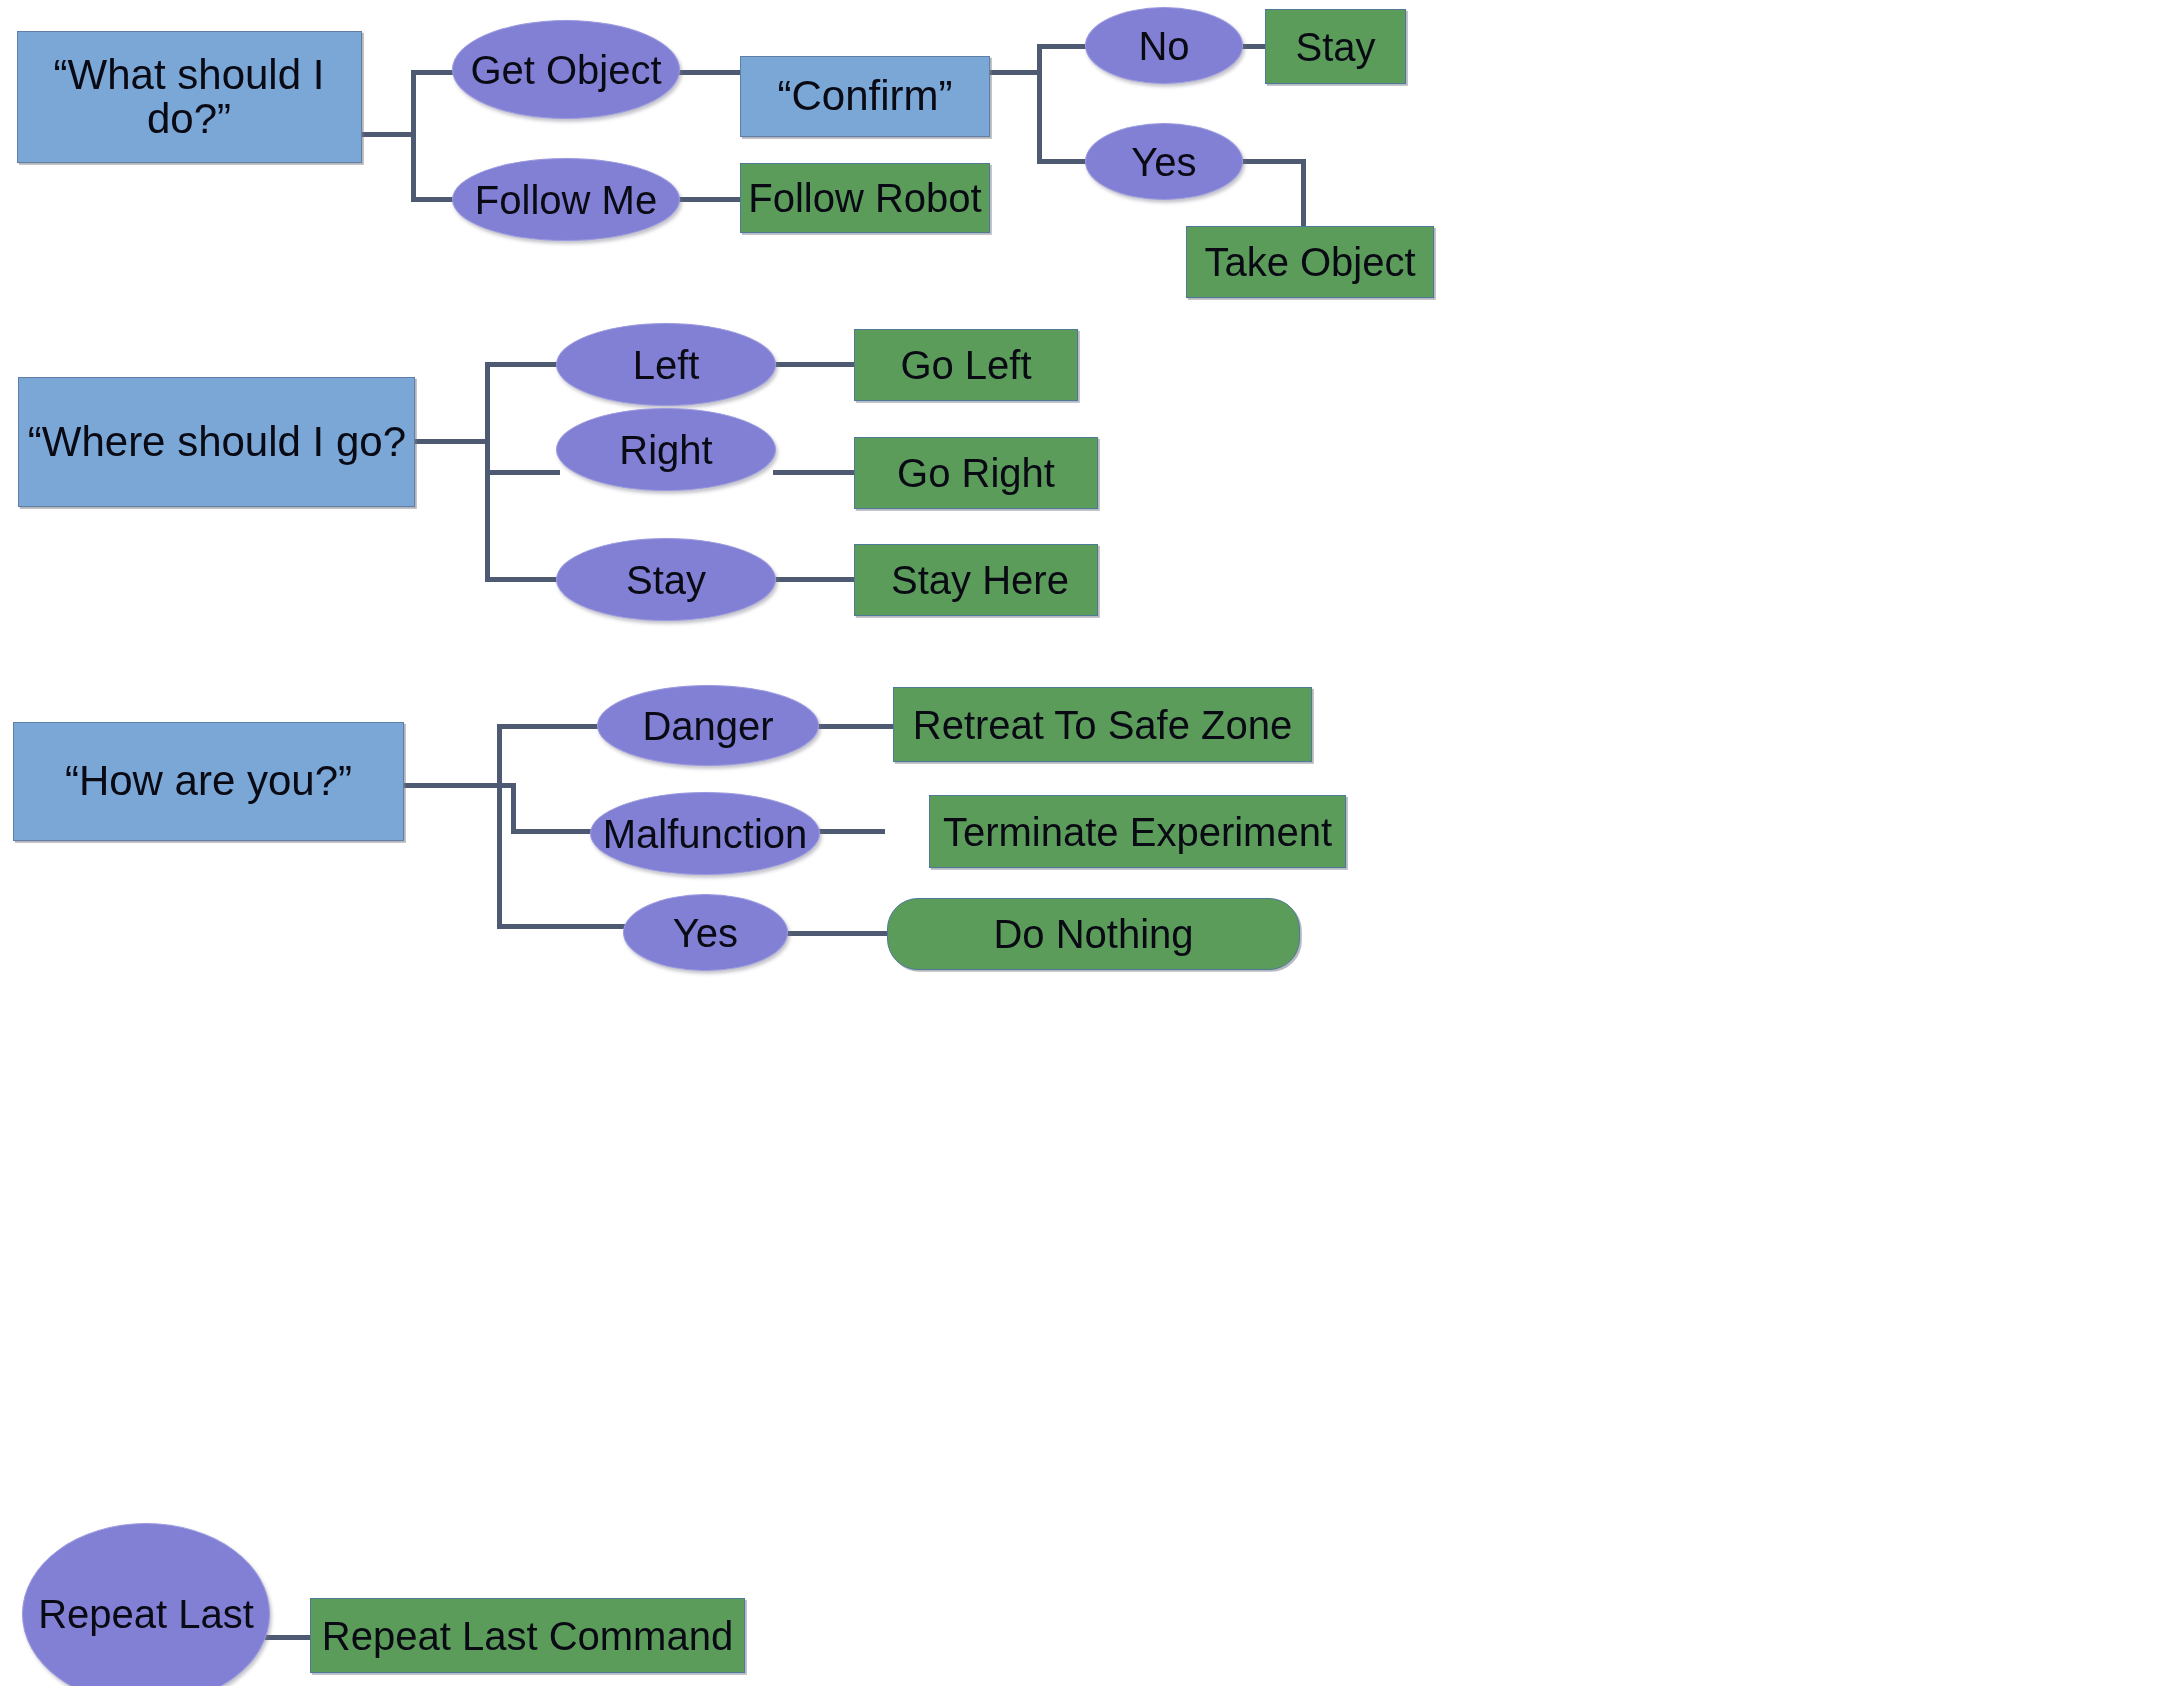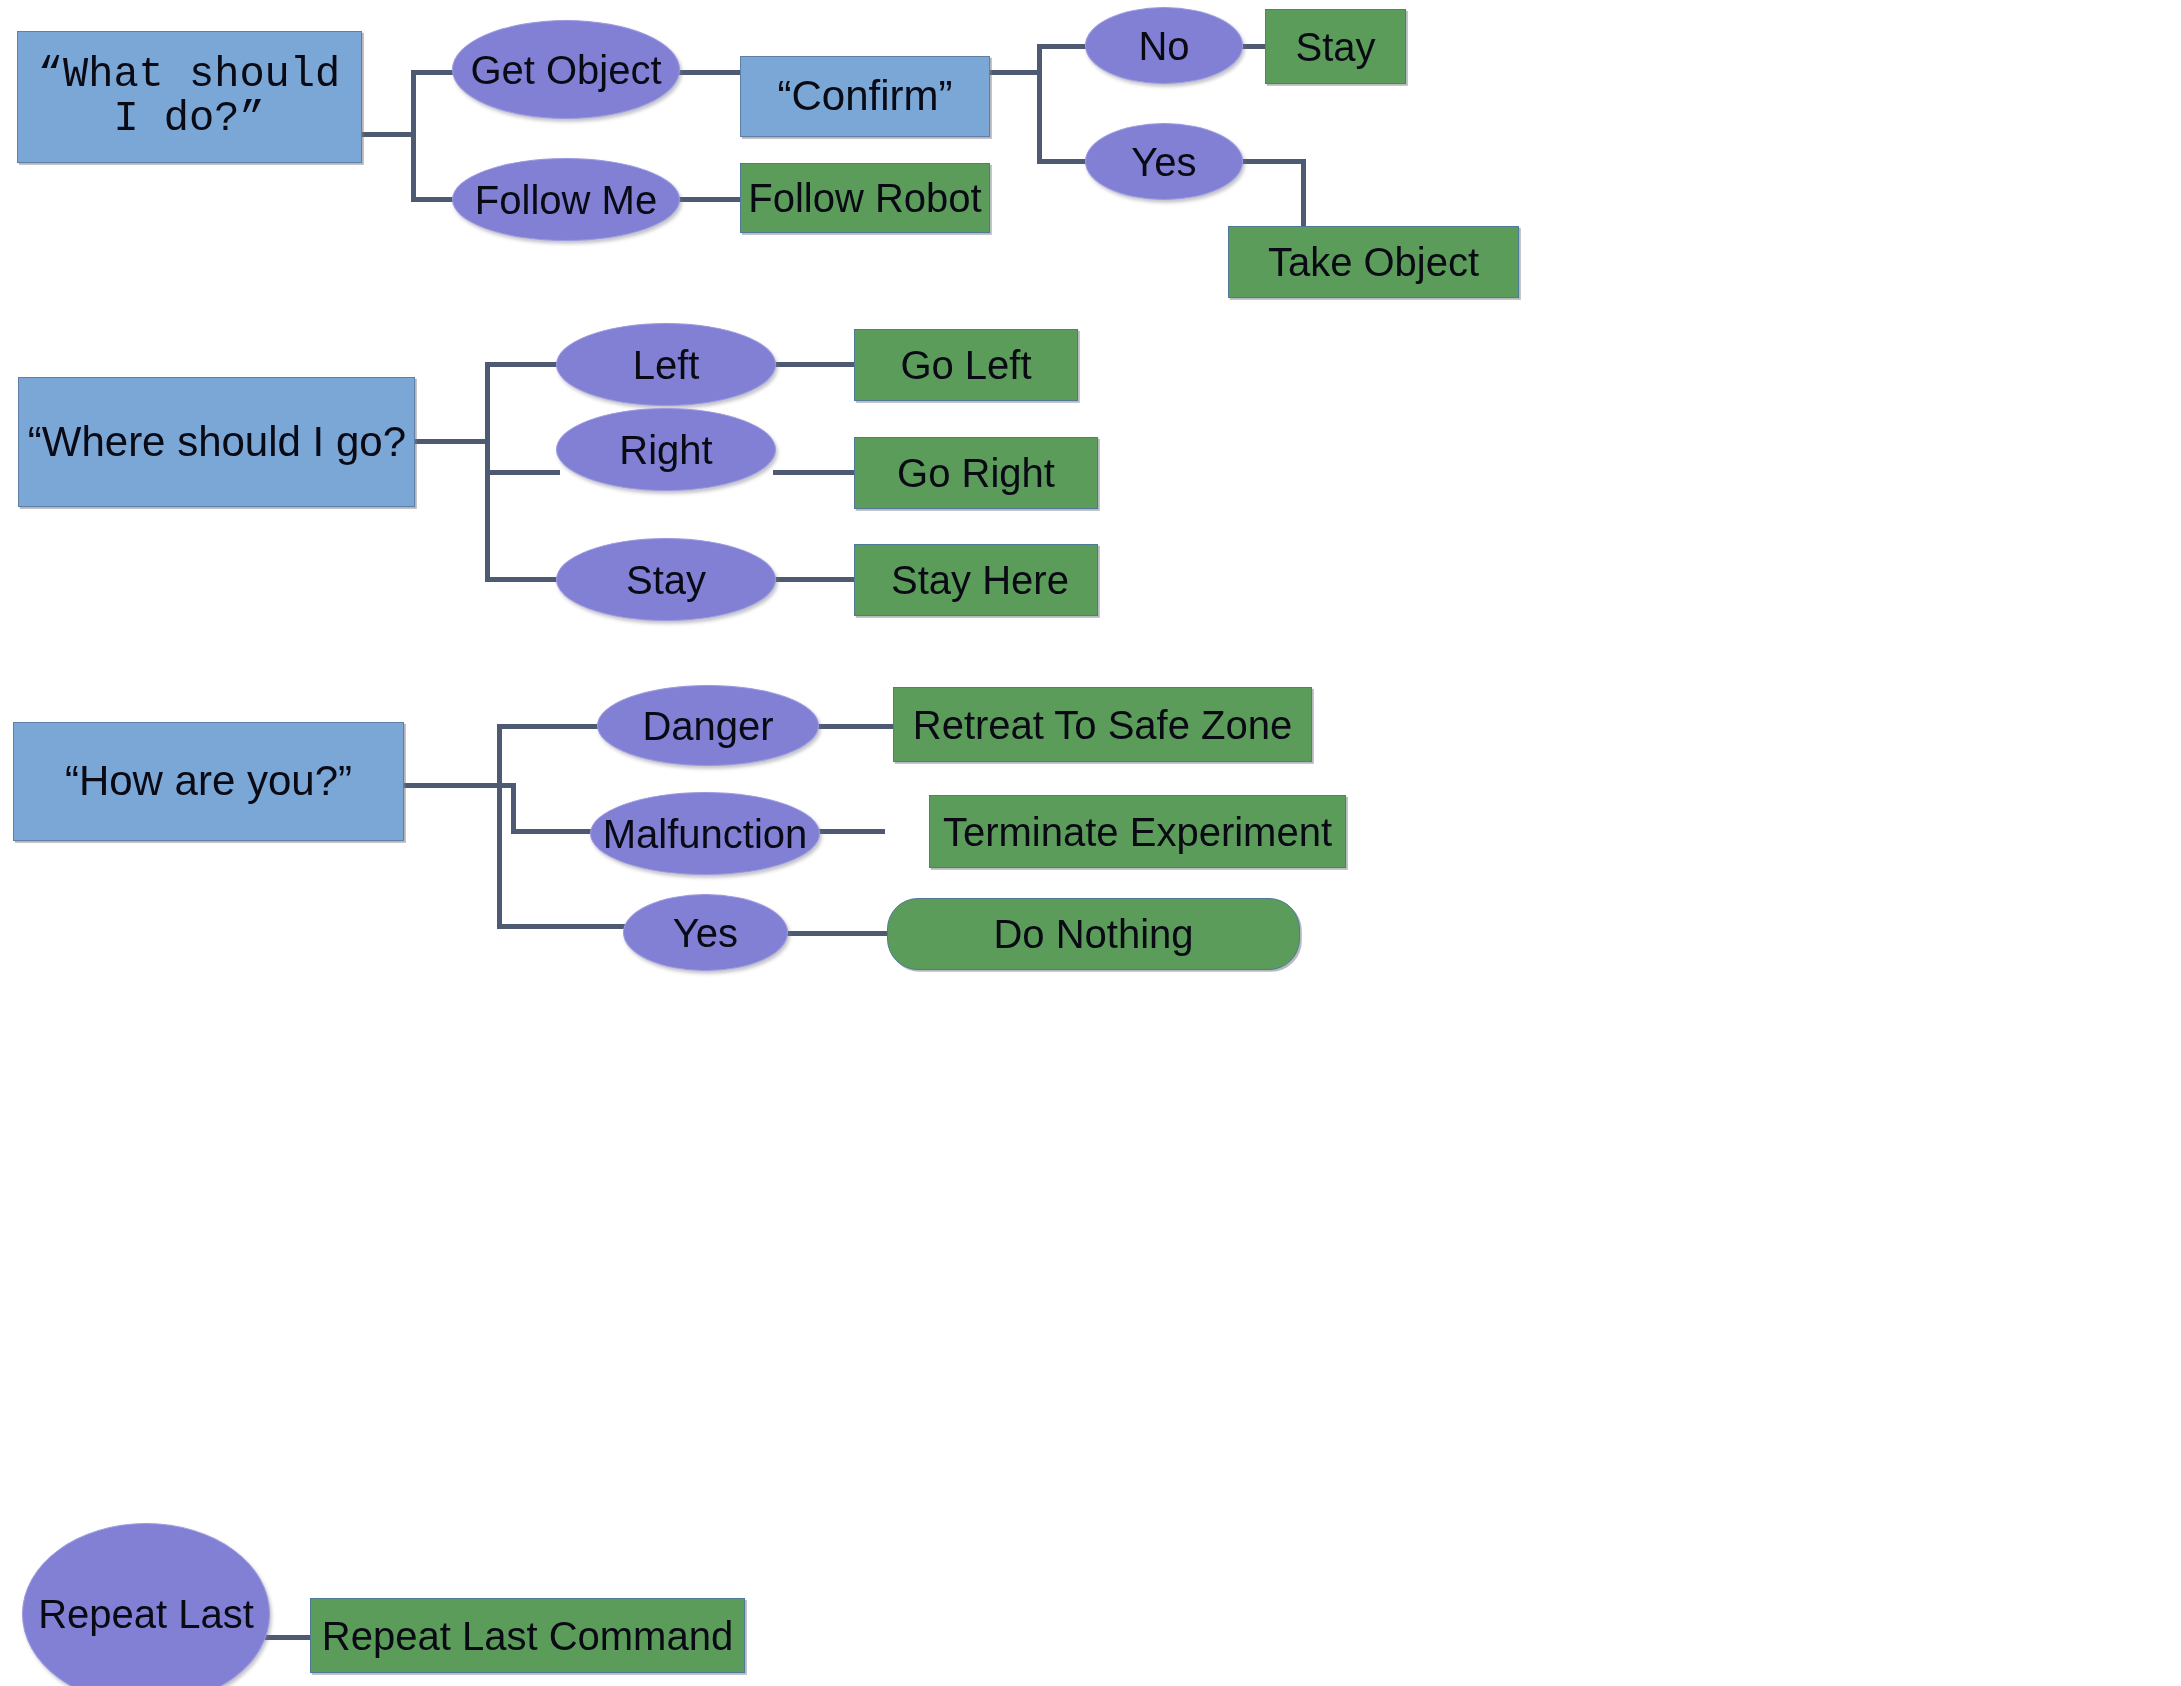--- a/index.html
+++ b/index.html
@@ -68,21 +68,21 @@
   <div class="conn h" style="left:675px; top:70px; width:73px;"></div>
   <div class="conn h" style="left:675px; top:197px; width:73px;"></div>
   <div class="conn h" style="left:987px; top:70px; width:53px;"></div>
   <div class="conn v" style="left:1037px; top:44px; height:119px;"></div>
   <div class="conn h" style="left:1037px; top:44px; width:57px;"></div>
   <div class="conn h" style="left:1037px; top:159px; width:57px;"></div>
   <div class="conn h" style="left:1231px; top:44px; width:37px;"></div>
   <div class="conn h" style="left:1229px; top:159px; width:77px;"></div>
   <div class="conn v" style="left:1301px; top:159px; height:70px;"></div>
 
-  <div class="node qbox" style="left:16.5px; top:31px; width:345px; height:132px;font-family:Liberation Mono, monospace;">
+  <div class="node qbox" style="left:16.5px; top:31px; width:345px; height:132px;">
     <span>“What should I do?”</span>
   </div>
 
   <div class="node ell" style="left:452px; top:20px; width:228px; height:99px;">
     <span>Get Object</span>
   </div>
 
   <div class="node qbox" style="left:740px; top:29px; width:250px; height:81px;margin-top:27px;">
     <span>“Confirm”</span>
   </div>
@@ -92,21 +92,21 @@
   </div>
 
   <div class="node actbox" style="left:1265px; top:9.2px; width:141px; height:75px;">
     <span>Stay</span>
   </div>
 
   <div class="node ell" style="left:1085px; top:123px; width:158px; height:77px;">
     <span>Yes</span>
   </div>
 
-  <div class="node actbox" style="left:1186px; top:226px; width:291px; height:72px;margin-left:42px;">
+  <div class="node actbox" style="left:1186px; top:226px; width:248px; height:72px;">
     <span>Take Object</span>
   </div>
 
   <div class="node ell" style="left:452px; top:158px; width:228px; height:83px;">
     <span>Follow Me</span>
   </div>
 
   <div class="node actbox" style="left:740px; top:163px; width:250px; height:70px;">
     <span>Follow Robot</span>
   </div>

